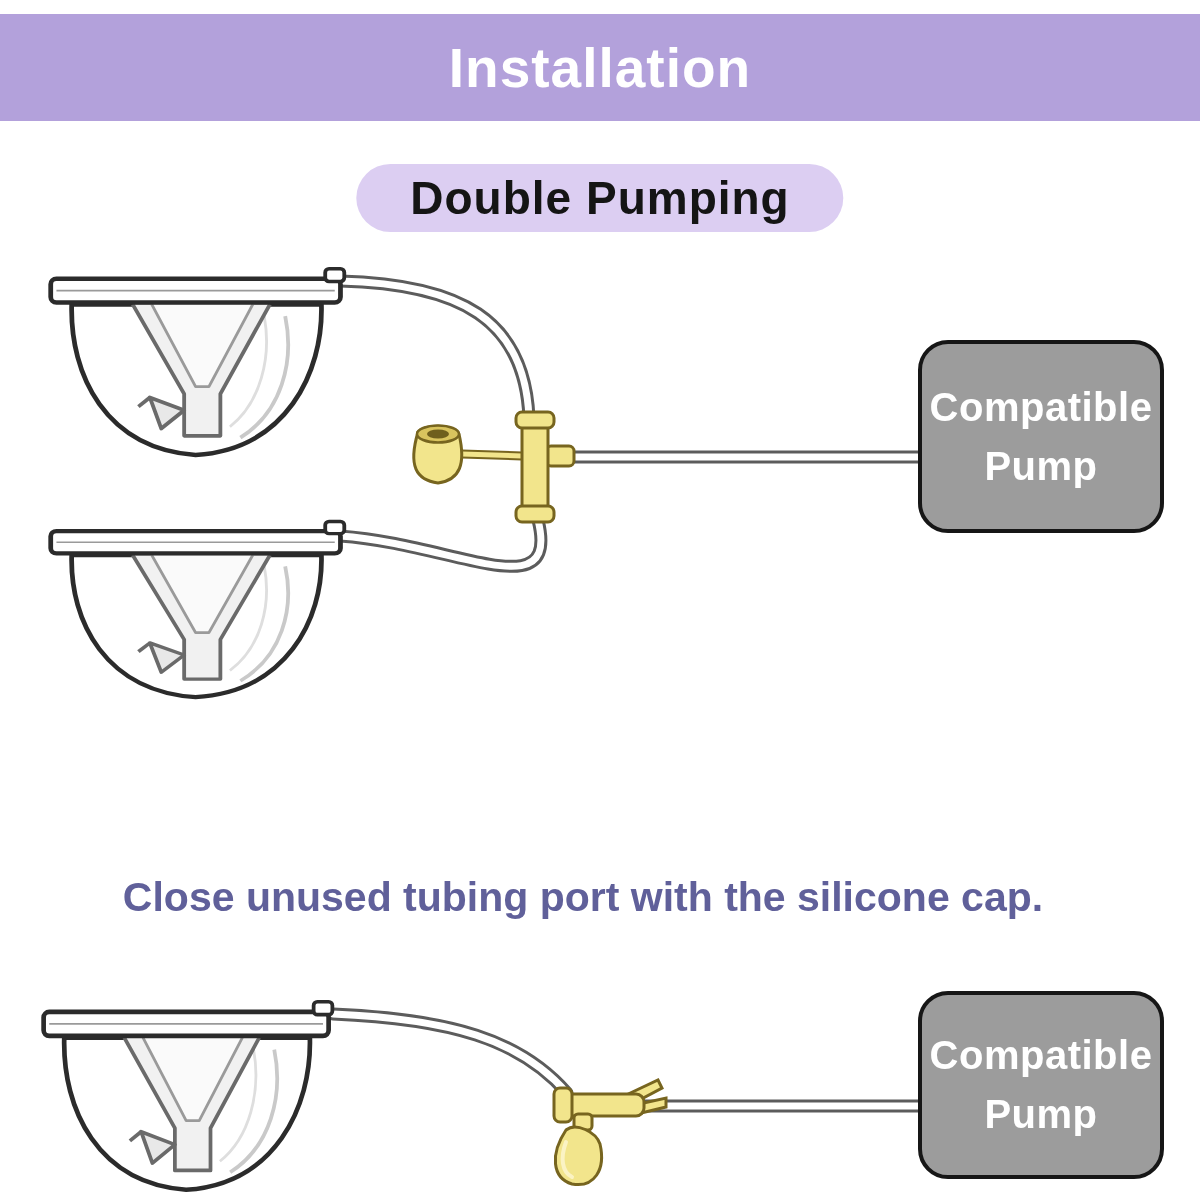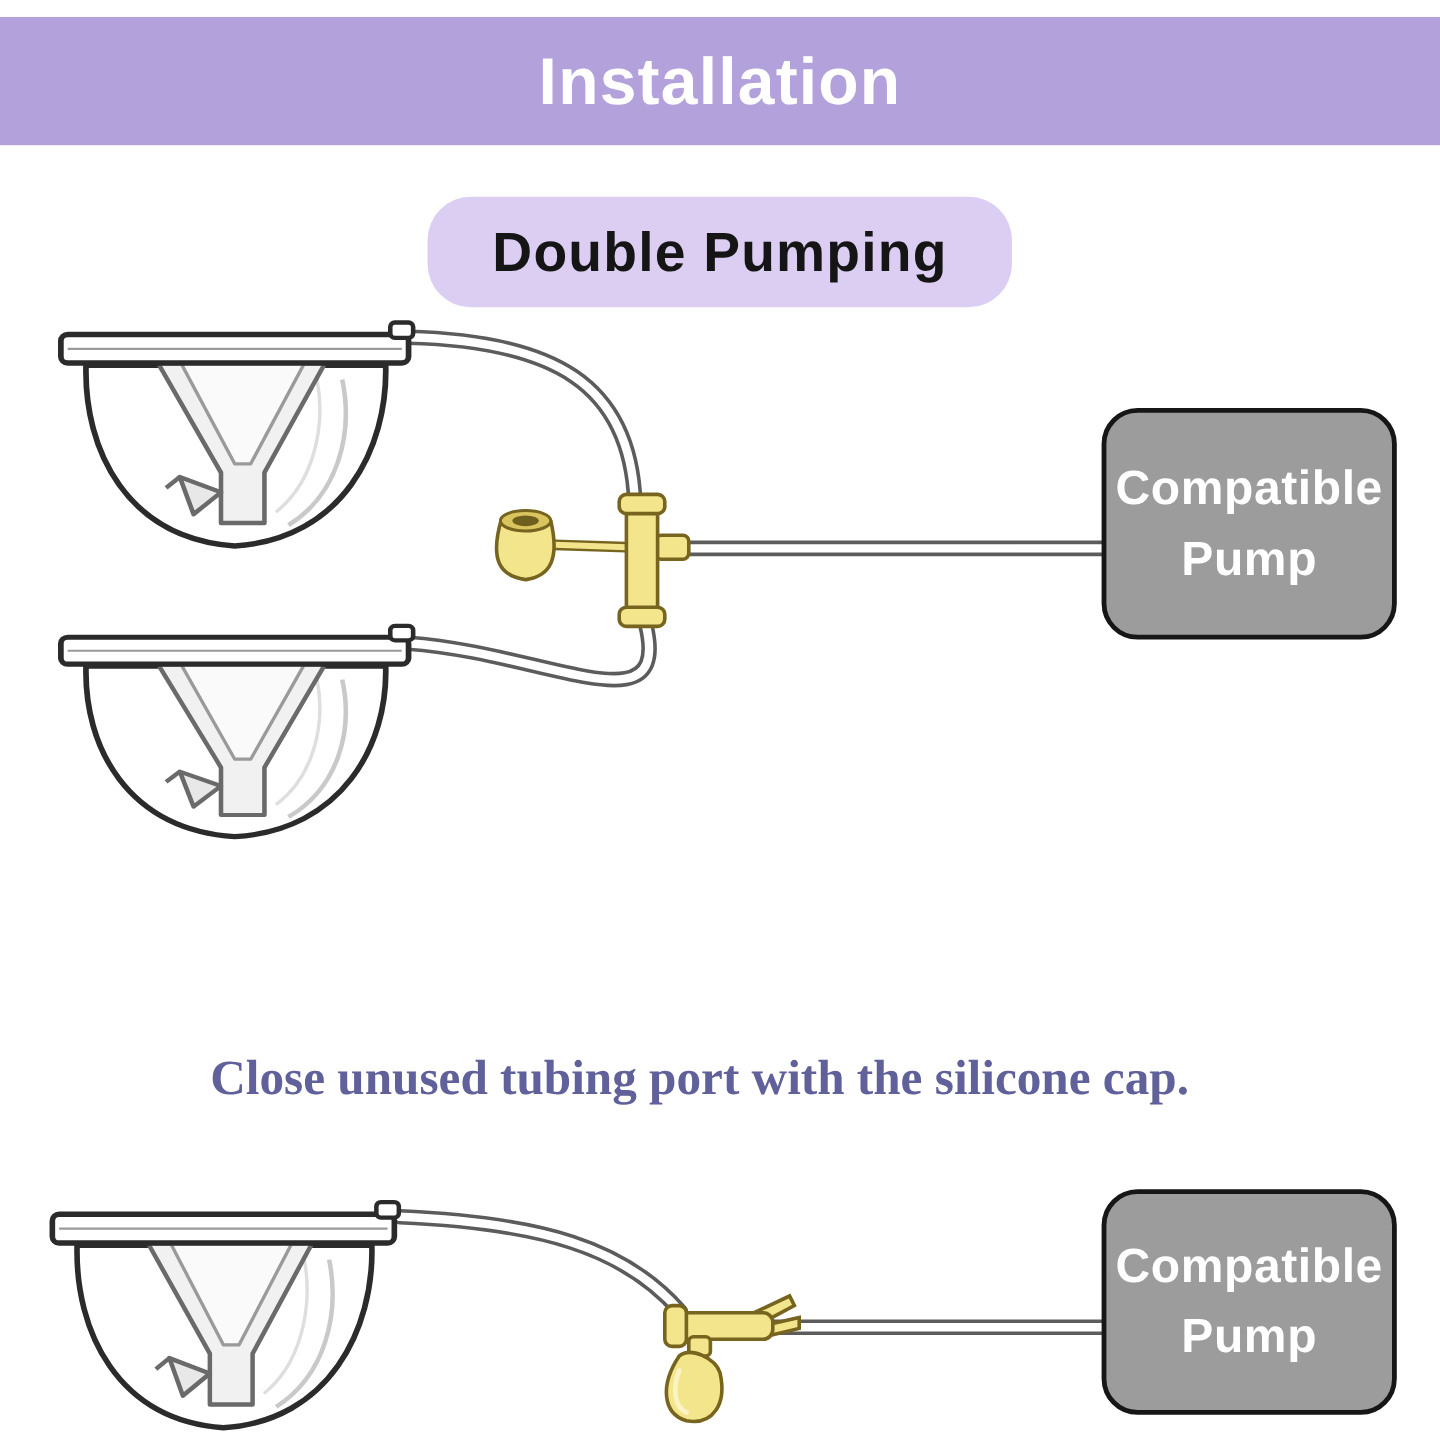--- a/index.html
+++ b/index.html
@@ -12,30 +12,30 @@
     position:absolute;left:0;top:0;width:1200px;height:107px;
     background:var(--header-bg,#b3a1db);
     display:flex;align-items:center;justify-content:center;z-index:3;
   }
   .header-title{
     color:#fff;font-size:55px;font-weight:bold;letter-spacing:1px;
   }
   .pill{
     position:absolute;left:50%;transform:translateX(-50%);
     background:var(--pill-bg,#dccef2);
-    height:68px;border-radius:36px;padding:12px 54px;
+    height:68px;border-radius:36px;padding:0 54px;
     display:inline-flex;align-items:center;
     z-index:3;white-space:nowrap;
   }
   .pill-label{font-size:46px;font-weight:bold;color:#151515;letter-spacing:1px;}
   .pill-double{top:150px;}
   .pill-single{top:756px;}
   .note-line{
     position:absolute;left:0;top:860px;width:1166px;text-align:center;
-    font-size:41px;font-weight:bold;color:var(--note-text,#60609a);z-index:3;font-family:Liberation Serif, serif;
+    font-size:41px;font-weight:bold;color:var(--note-text,#60609a);z-index:3;
   }
   .diagram-svg{position:absolute;left:0;z-index:1;}
   #svg-double{top:230px;}
   #svg-single{top:940px;}
   .pump-box{
     position:absolute;width:246px;background:var(--pump-bg,#9c9c9c);
     border:4px solid #161616;border-radius:30px;box-sizing:border-box;
     display:flex;flex-direction:column;align-items:center;justify-content:center;
     gap:14px;z-index:2;
   }

